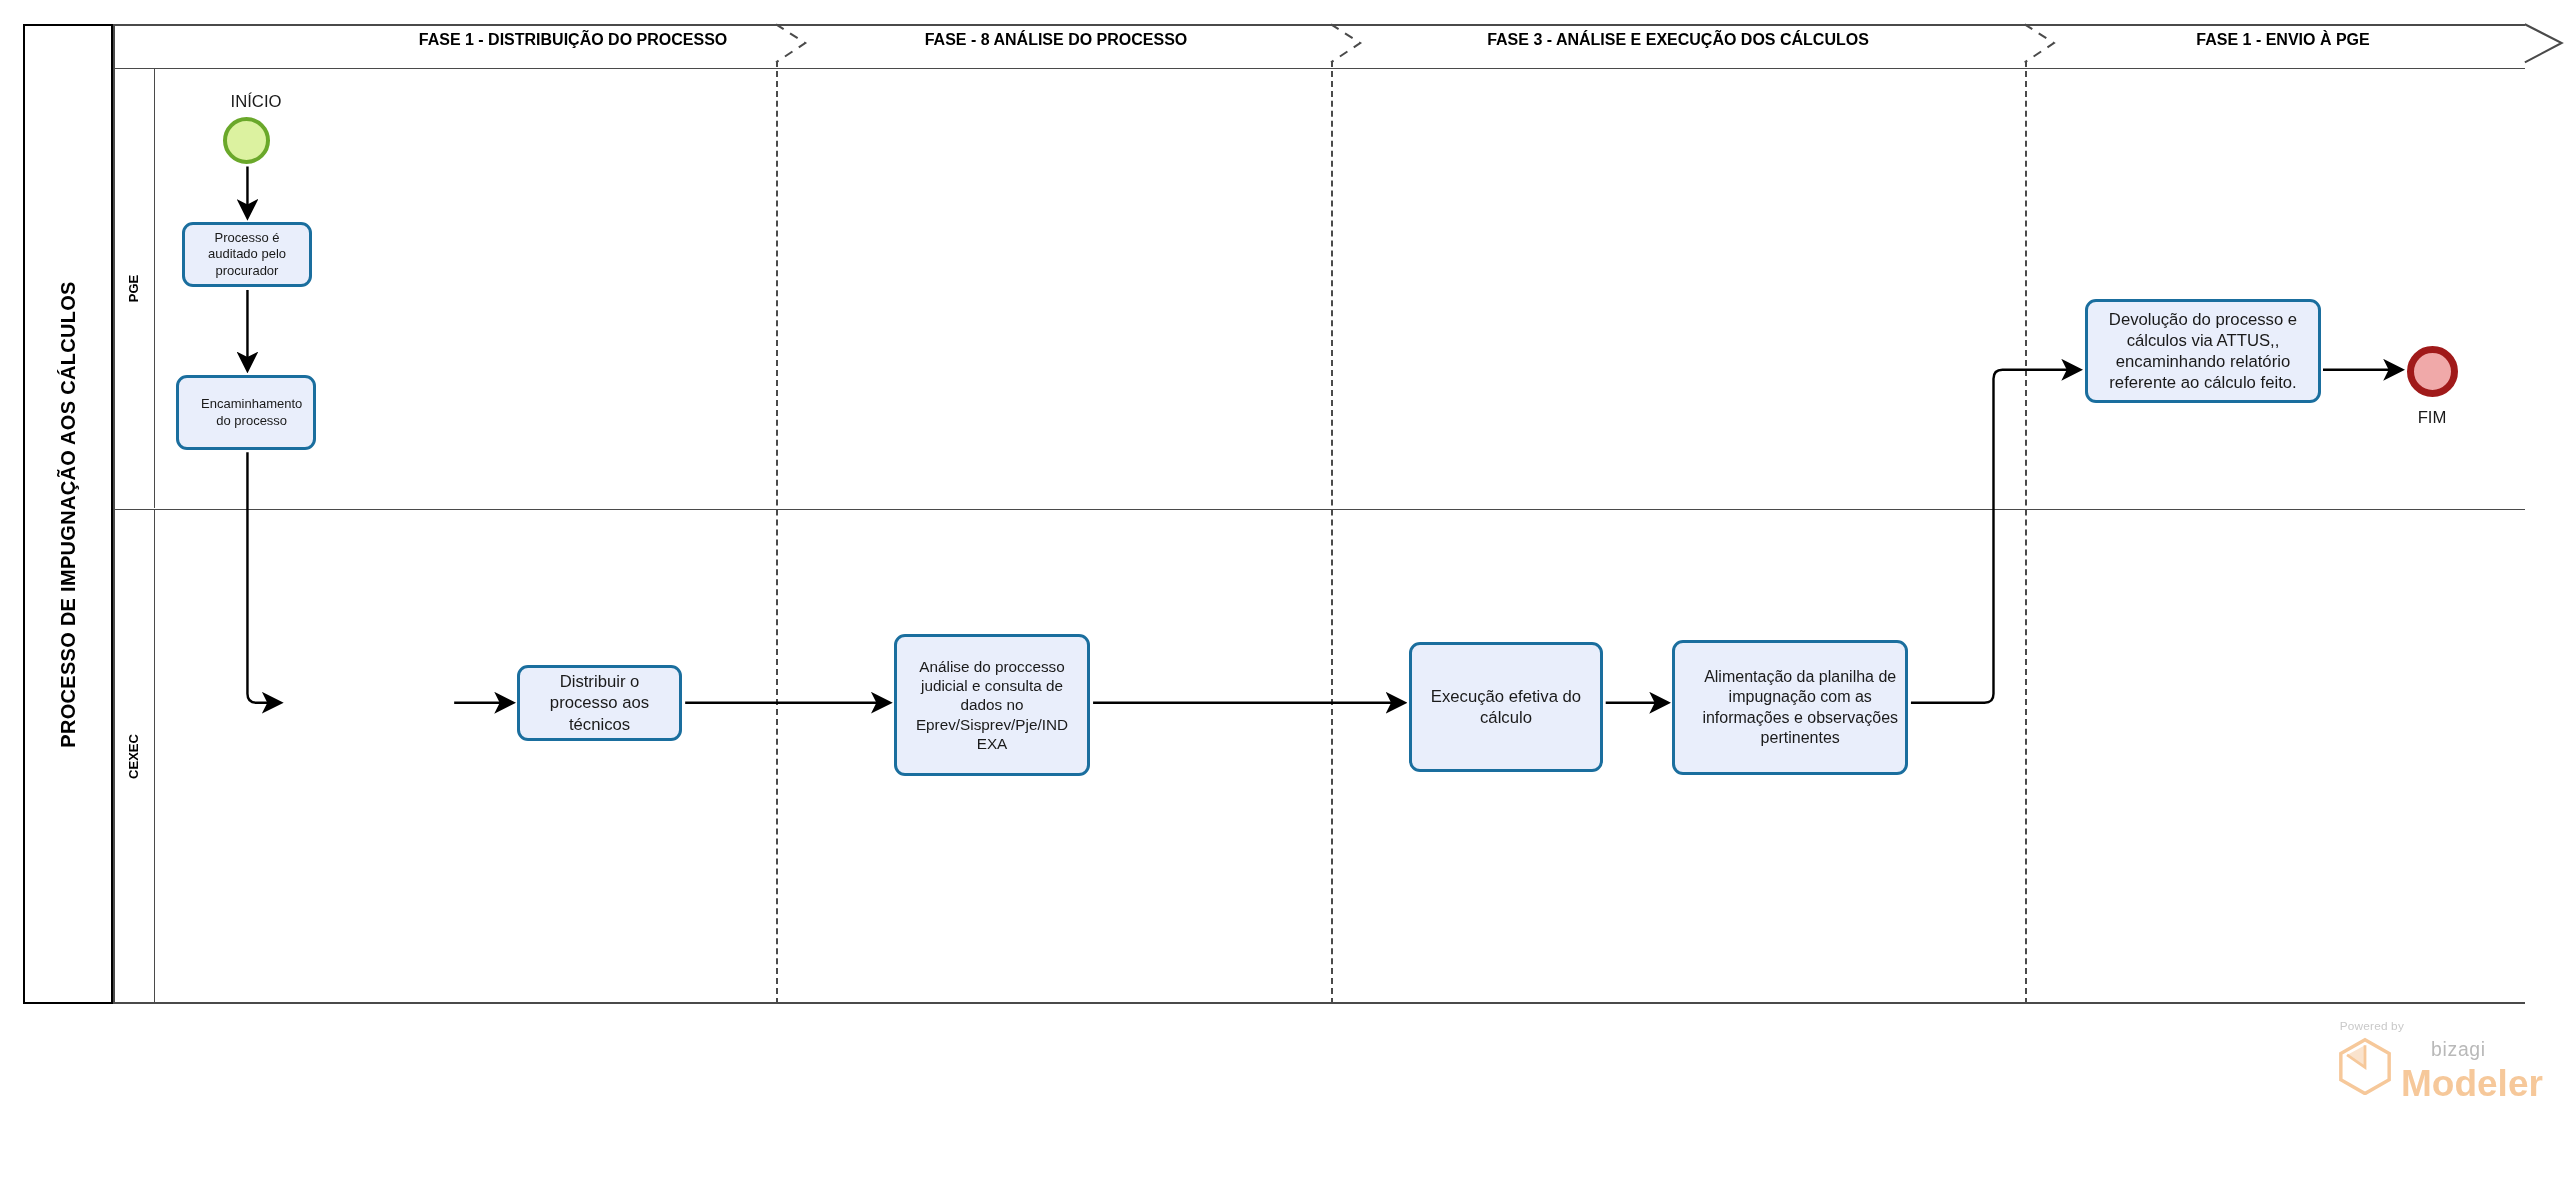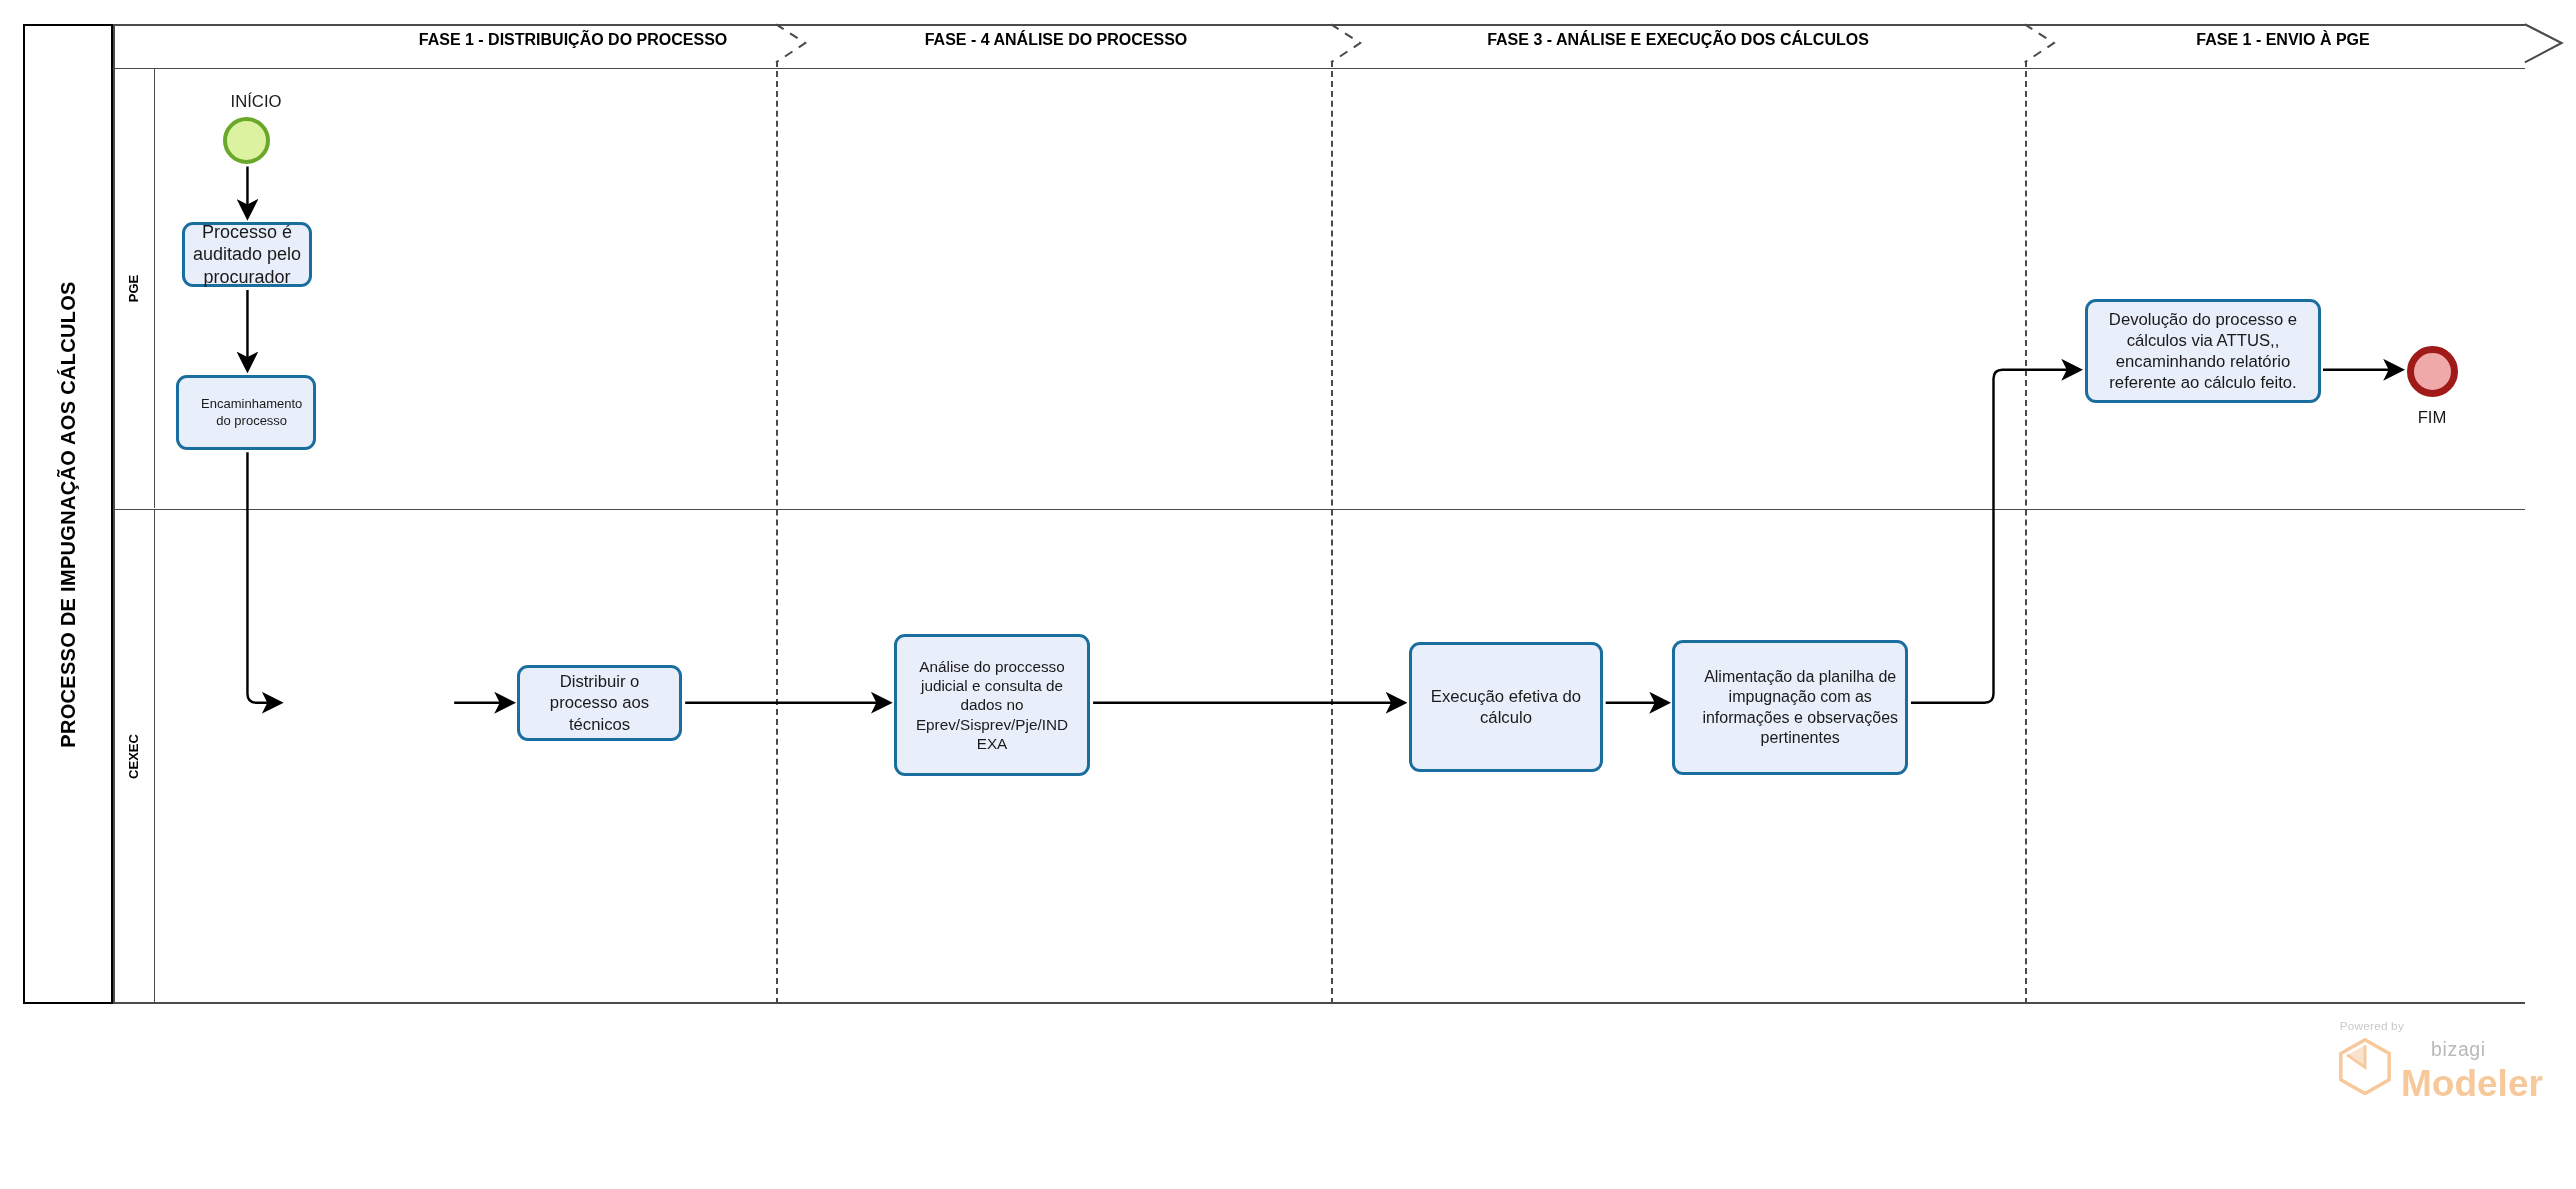--- a/index.html
+++ b/index.html
@@ -113,38 +113,38 @@
   <div class="lane-lbl-col" id="lane-pge">
     <span class="lane-lbl-txt">PGE</span>
   </div>
   <div class="lane-lbl-col" id="lane-cexec">
     <span class="lane-lbl-txt">CEXEC</span>
   </div>
 
   <div class="lane-sep" style="top:509px"></div>
 
   <div class="phase-label" style="left:573px">FASE 1 - DISTRIBUIÇÃO DO PROCESSO</div>
-  <div class="phase-label" style="left:1056px">FASE - 4 ANÁLISE DO PROCESSO</div>
+  <div class="phase-label" style="left:1056px">FASE - 8 ANÁLISE DO PROCESSO</div>
   <div class="phase-label" style="left:1678px">FASE 3 - ANÁLISE E EXECUÇÃO DOS CÁLCULOS</div>
   <div class="phase-label" style="left:2283px">FASE 1 - ENVIO À PGE</div>
 
   <div class="phase-div" style="left:776px;top:61px;height:943px"></div>
   <div class="phase-div" style="left:1331px;top:61px;height:943px"></div>
   <div class="phase-div" style="left:2025px;top:61px;height:943px"></div>
 
   <svg id="phase-chevrons" style="position:absolute;left:0;top:0;width:2576px;height:1189px;pointer-events:none" viewBox="0 0 3712 1714" width="2576" height="1189">
     <g stroke="#4a4a4a" stroke-width="3" fill="none" stroke-dasharray="13,11">
       <polyline points="1118,35 1160,62 1118,90"></polyline>
       <polyline points="1918,35 1960,62 1918,90"></polyline>
       <polyline points="2918,35 2960,62 2918,90"></polyline>
     </g>
     <polyline points="3639,35 3692,62 3639,90" stroke="#4a4a4a" stroke-width="3" fill="none"></polyline>
   </svg>
 
-  <div class="task" style="left:182px;top:222px;width:130px;height:65px;font-size:18px;">
+  <div class="task" style="left:182px;top:222px;width:130px;height:65px;font-size:13px;">
     <span>Processo é auditado pelo procurador</span>
   </div>
 
   <div class="task" style="left:176px;top:375px;width:140px;height:75px;font-size:13px;padding-left:17px;">
     <span>Encaminhamento do processo</span>
   </div>
 
 
   <div class="task" style="left:517px;top:665px;width:165px;height:76px;font-size:16.7px;">
     <span>Distribuir o processo aos técnicos</span>

